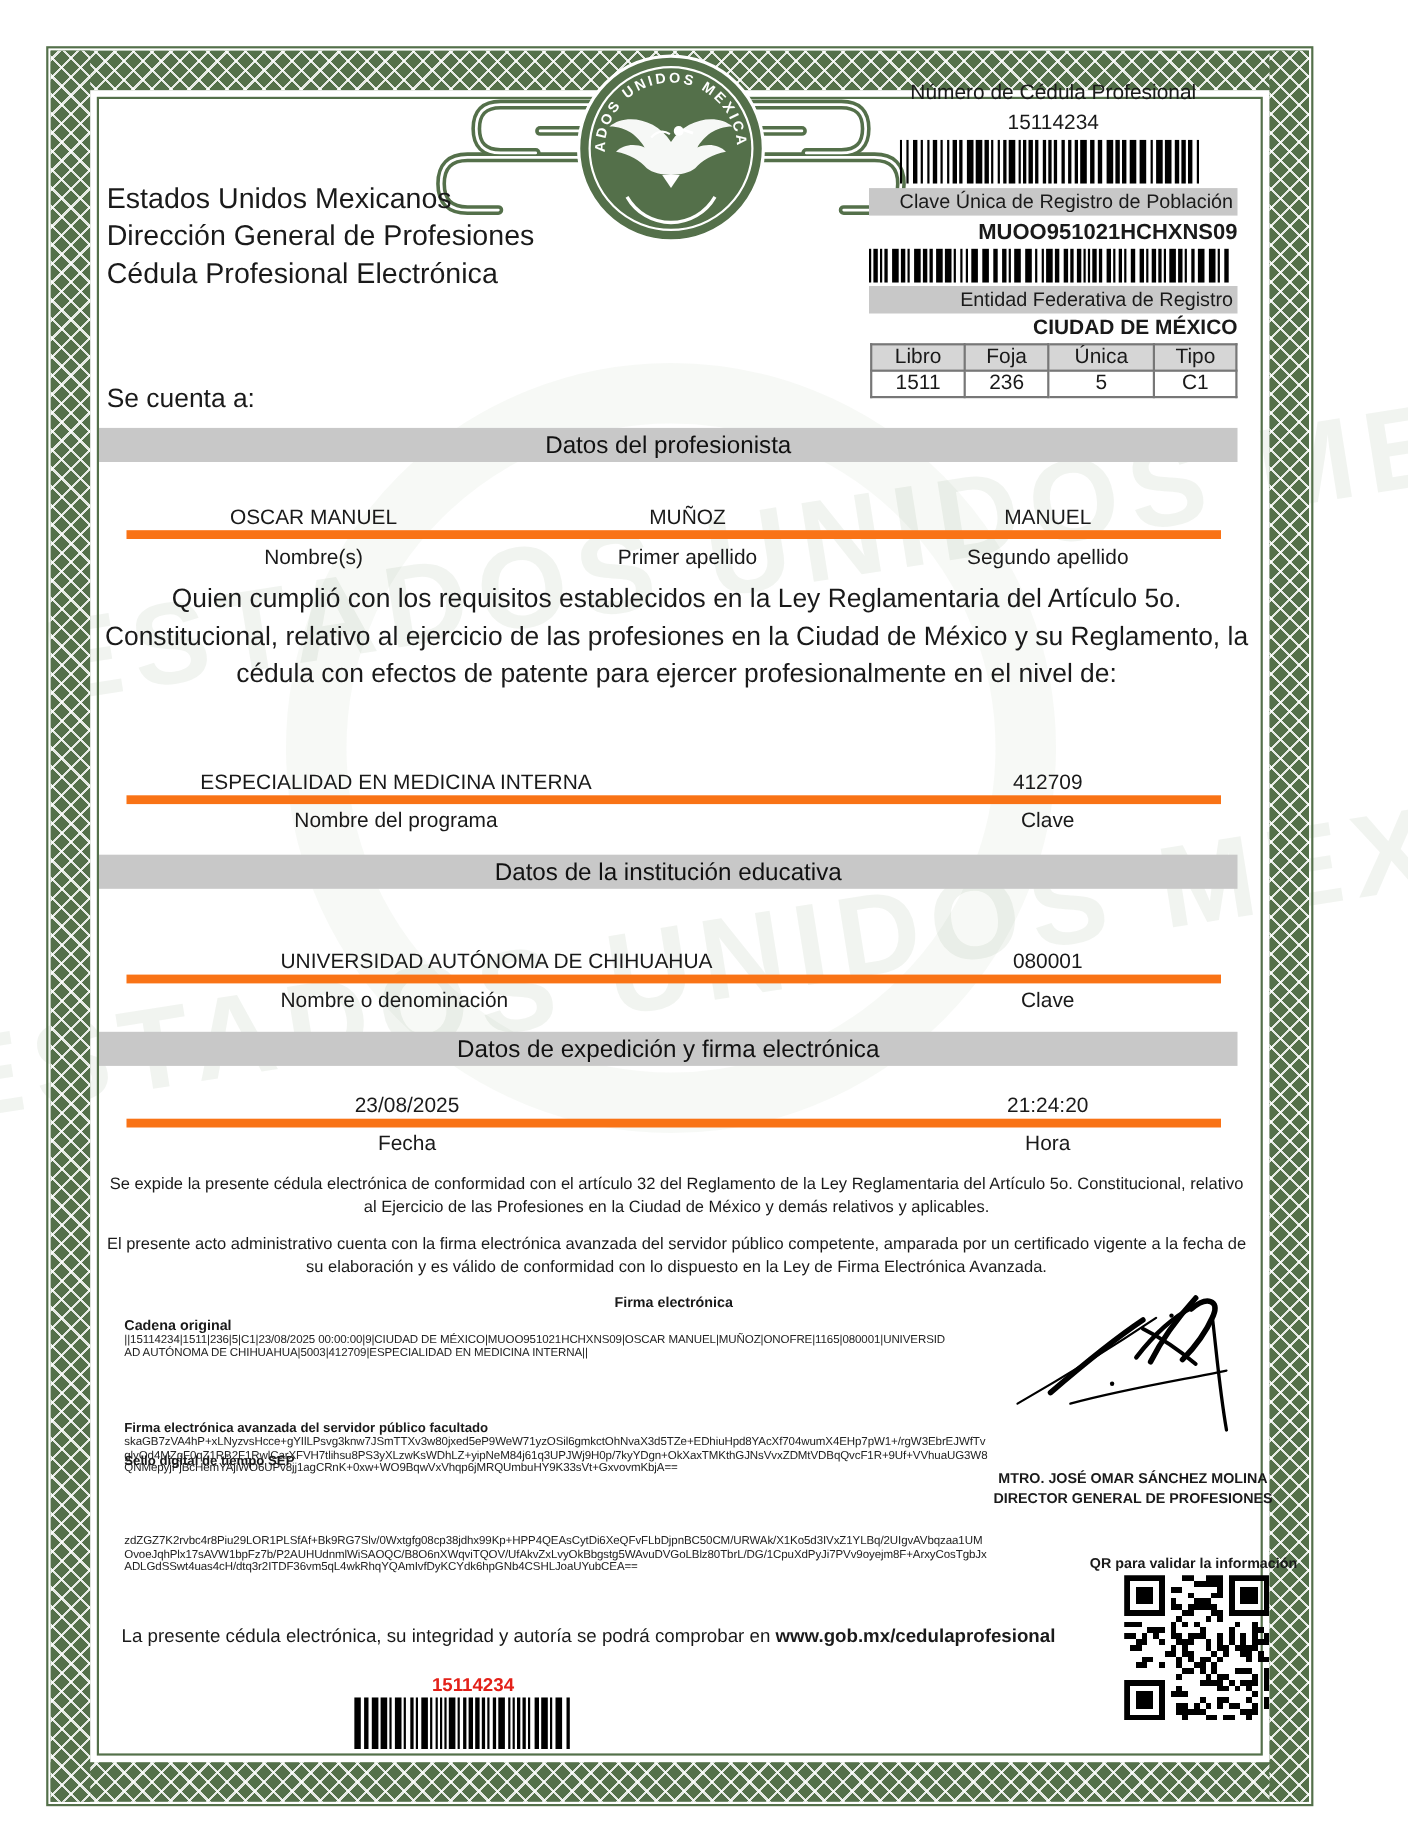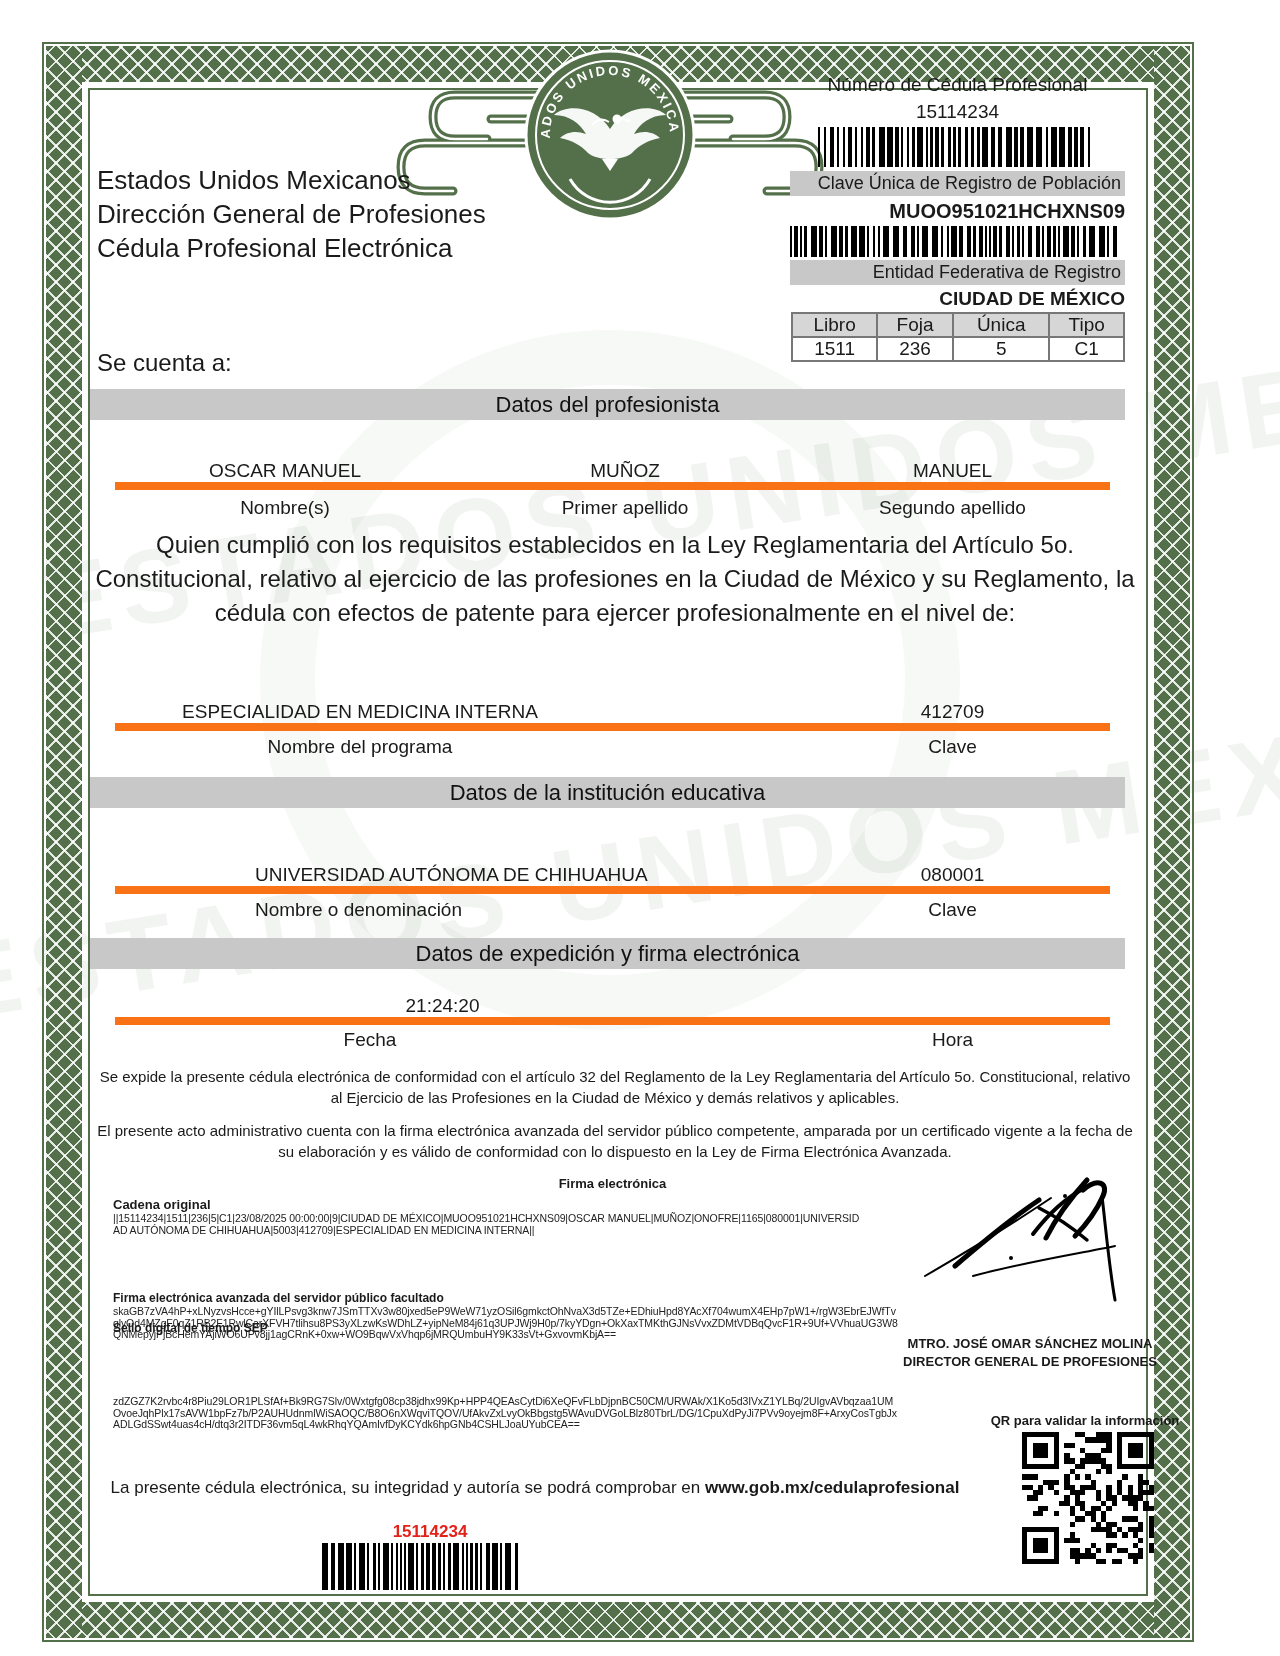--- a/index.html
+++ b/index.html
@@ -281,20 +281,21 @@
   </div>
   <div class="labels" style="left:115px;top:899px;width:995px">
     <div class="cell" style="width:560px;text-align:left;padding-left:140px">Nombre o denominación</div>
     <div class="cell" style="width:120px"></div>
     <div class="cell" style="width:315px">Clave</div>
   </div>
 
   <div class="abs section-bar" style="top:938px">Datos de expedición y firma electrónica</div>
 
   <div class="fieldrow" style="left:115px;top:998px;width:995px;height:27px">
+    <div class="cell" style="width:510px">23/08/2025</div>
     <div class="cell" style="width:170px"></div>
     <div class="cell" style="width:315px">21:24:20</div>
   </div>
   <div class="labels" style="left:115px;top:1029px;width:995px">
     <div class="cell" style="width:510px">Fecha</div>
     <div class="cell" style="width:170px"></div>
     <div class="cell" style="width:315px">Hora</div>
   </div>
 
   <div class="abs legal" style="top:1066px">Se expide la presente cédula electrónica de conformidad con el artículo 32 del Reglamento de la Ley Reglamentaria del Artículo 5o. Constitucional, relativo al Ejercicio de las Profesiones en la Ciudad de México y demás relativos y aplicables.</div>

